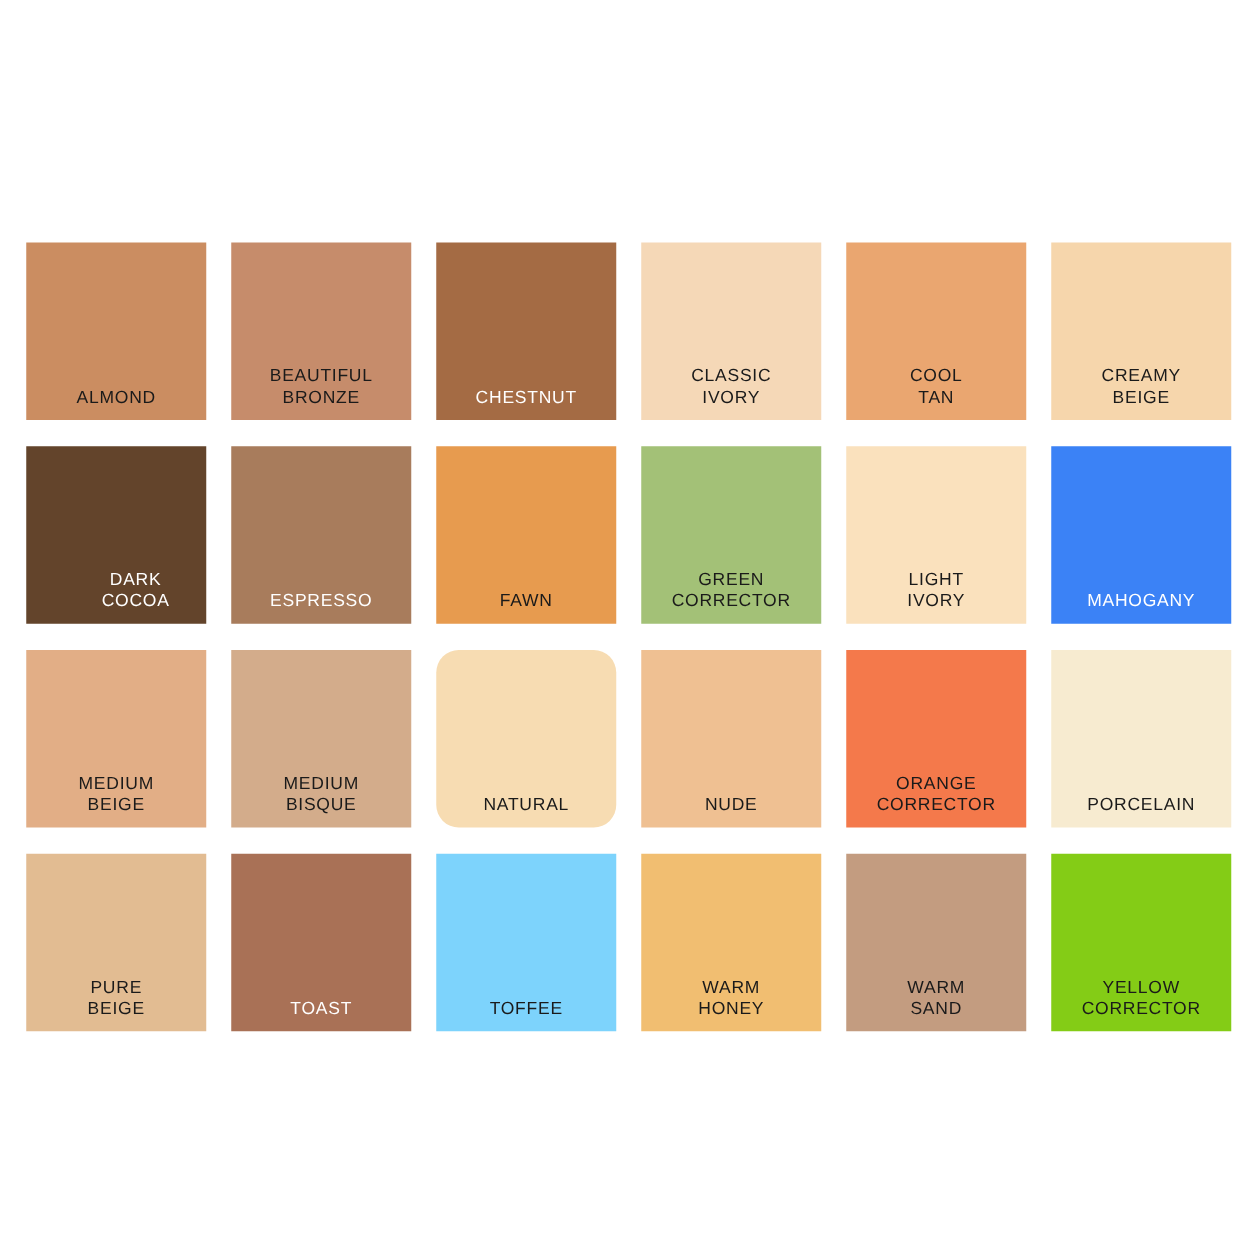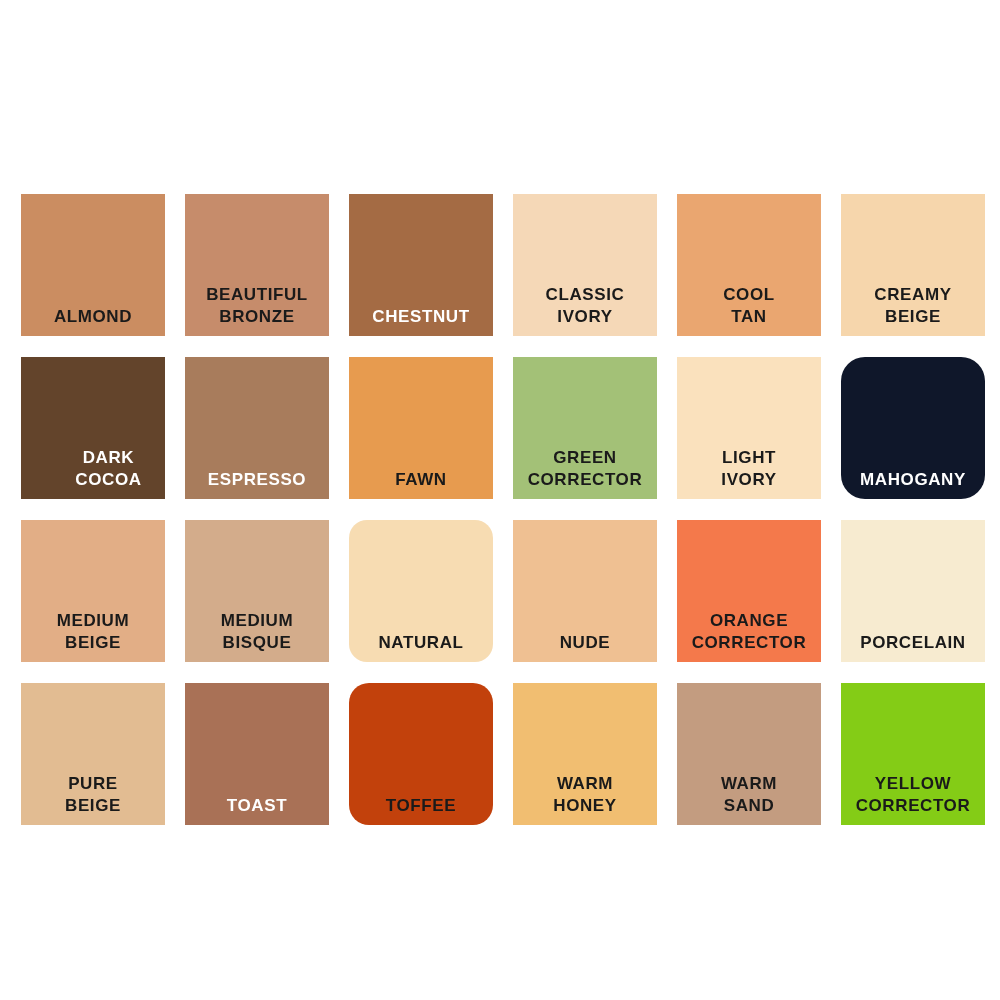--- a/index.html
+++ b/index.html
@@ -29,26 +29,26 @@
     position: relative;
     box-sizing: border-box;
     display: flex;
     flex-direction: column;
     justify-content: flex-end;
     align-items: center;
     padding-bottom: 9px;
     overflow: hidden;
   }
   .swatch-label {
-    font-size: 17px;
+    font-size: 14px;
     letter-spacing: 0.6px;
     line-height: 1.26;
     text-align: center;
     white-space: pre-line;
-    font-weight: 700;
+    font-weight: 400;
     user-select: none;
   }
 </style>
 </head>
 <body style="background: rgb(255, 255, 255);">
 
 <div id="swatch-chart" style="grid-template-columns: repeat(6, 144px); grid-template-rows: repeat(4, 142px);">
     <div class="swatch" style="background: rgb(203, 141, 97);">
       <span class="swatch-label" style="color: rgb(26, 26, 26); text-align: center;">ALMOND</span>
     </div>
@@ -82,21 +82,21 @@
       <span class="swatch-label" style="color: rgb(26, 26, 26);">FAWN</span>
     </div>
     <div class="swatch" style="background: rgb(163, 193, 119);">
       <span class="swatch-label" style="color: rgb(26, 26, 26);">GREEN
 CORRECTOR</span>
     </div>
     <div class="swatch" style="background: rgb(250, 225, 189);">
       <span class="swatch-label" style="color: rgb(26, 26, 26);">LIGHT
 IVORY</span>
     </div>
-    <div class="swatch" style="background: #0f172a; border-radius: 24px;">
+    <div class="swatch" style="background: #3b82f6;">
       <span class="swatch-label" style="color: rgb(255, 255, 255);">MAHOGANY</span>
     </div>
     <div class="swatch" style="background: rgb(226, 174, 134);">
       <span class="swatch-label" style="color: rgb(26, 26, 26);">MEDIUM
 BEIGE</span>
     </div>
     <div class="swatch" style="background: rgb(211, 172, 139);">
       <span class="swatch-label" style="color: rgb(26, 26, 26);">MEDIUM
 BISQUE</span>
     </div>
@@ -113,21 +113,21 @@
     <div class="swatch" style="background: rgb(247, 235, 208);">
       <span class="swatch-label" style="color: rgb(26, 26, 26);">PORCELAIN</span>
     </div>
     <div class="swatch" style="background: rgb(226, 188, 146);">
       <span class="swatch-label" style="color: rgb(26, 26, 26);">PURE
 BEIGE</span>
     </div>
     <div class="swatch" style="background: rgb(169, 113, 86);">
       <span class="swatch-label" style="color: rgb(255, 255, 255); margin-top: 32px;">TOAST</span>
     </div>
-    <div class="swatch" style="background: #c2410c; border-radius: 20px;">
+    <div class="swatch" style="background: #7dd3fc;">
       <span class="swatch-label" style="color: rgb(26, 26, 26);">TOFFEE</span>
     </div>
     <div class="swatch" style="background: rgb(241, 190, 113);">
       <span class="swatch-label" style="color: rgb(26, 26, 26);">WARM
 HONEY</span>
     </div>
     <div class="swatch" style="background: rgb(195, 156, 128);">
       <span class="swatch-label" style="color: rgb(26, 26, 26);">WARM
 SAND</span>
     </div>

